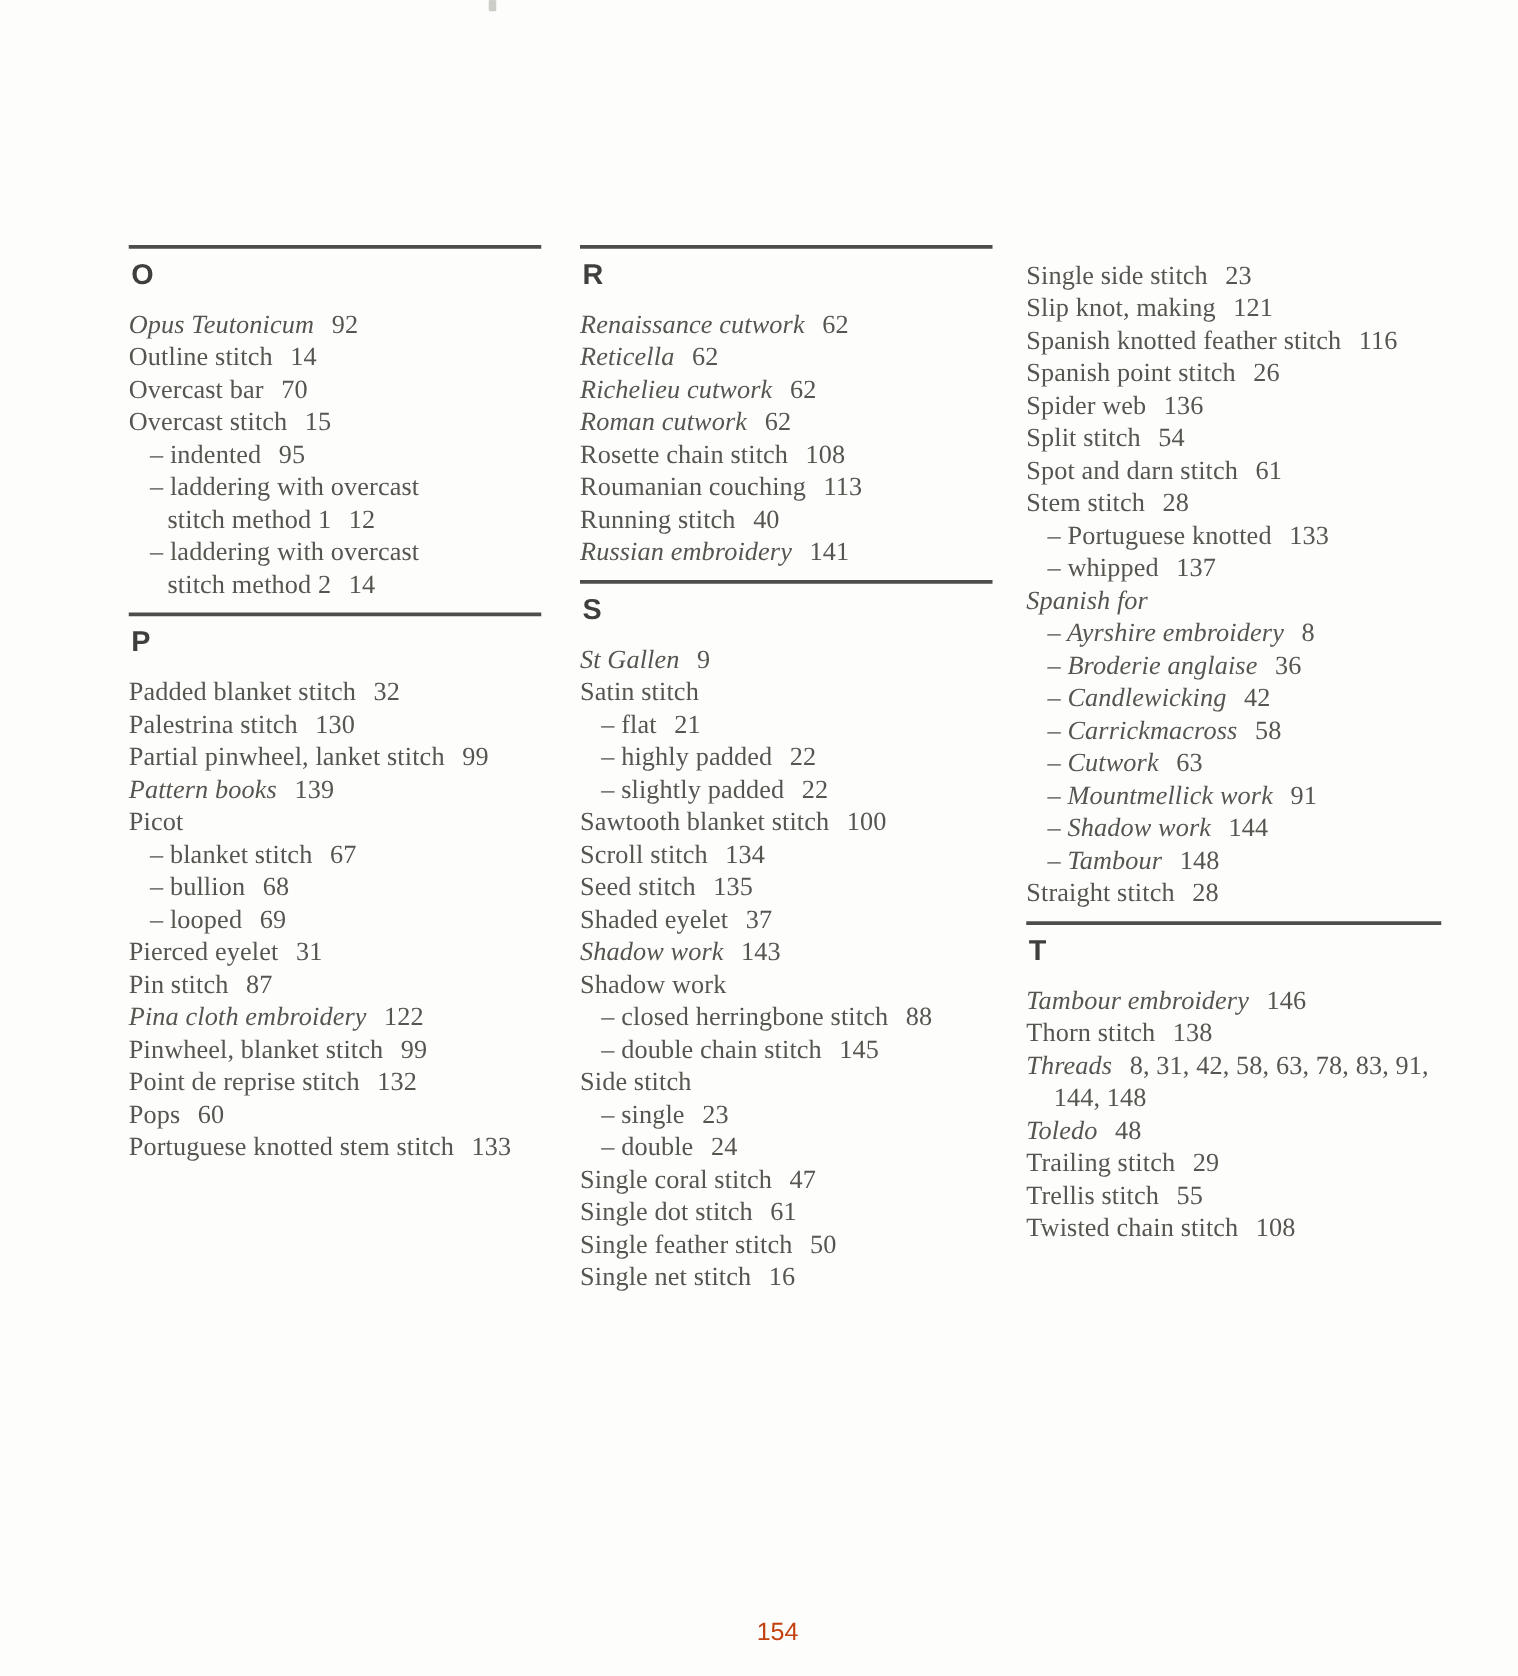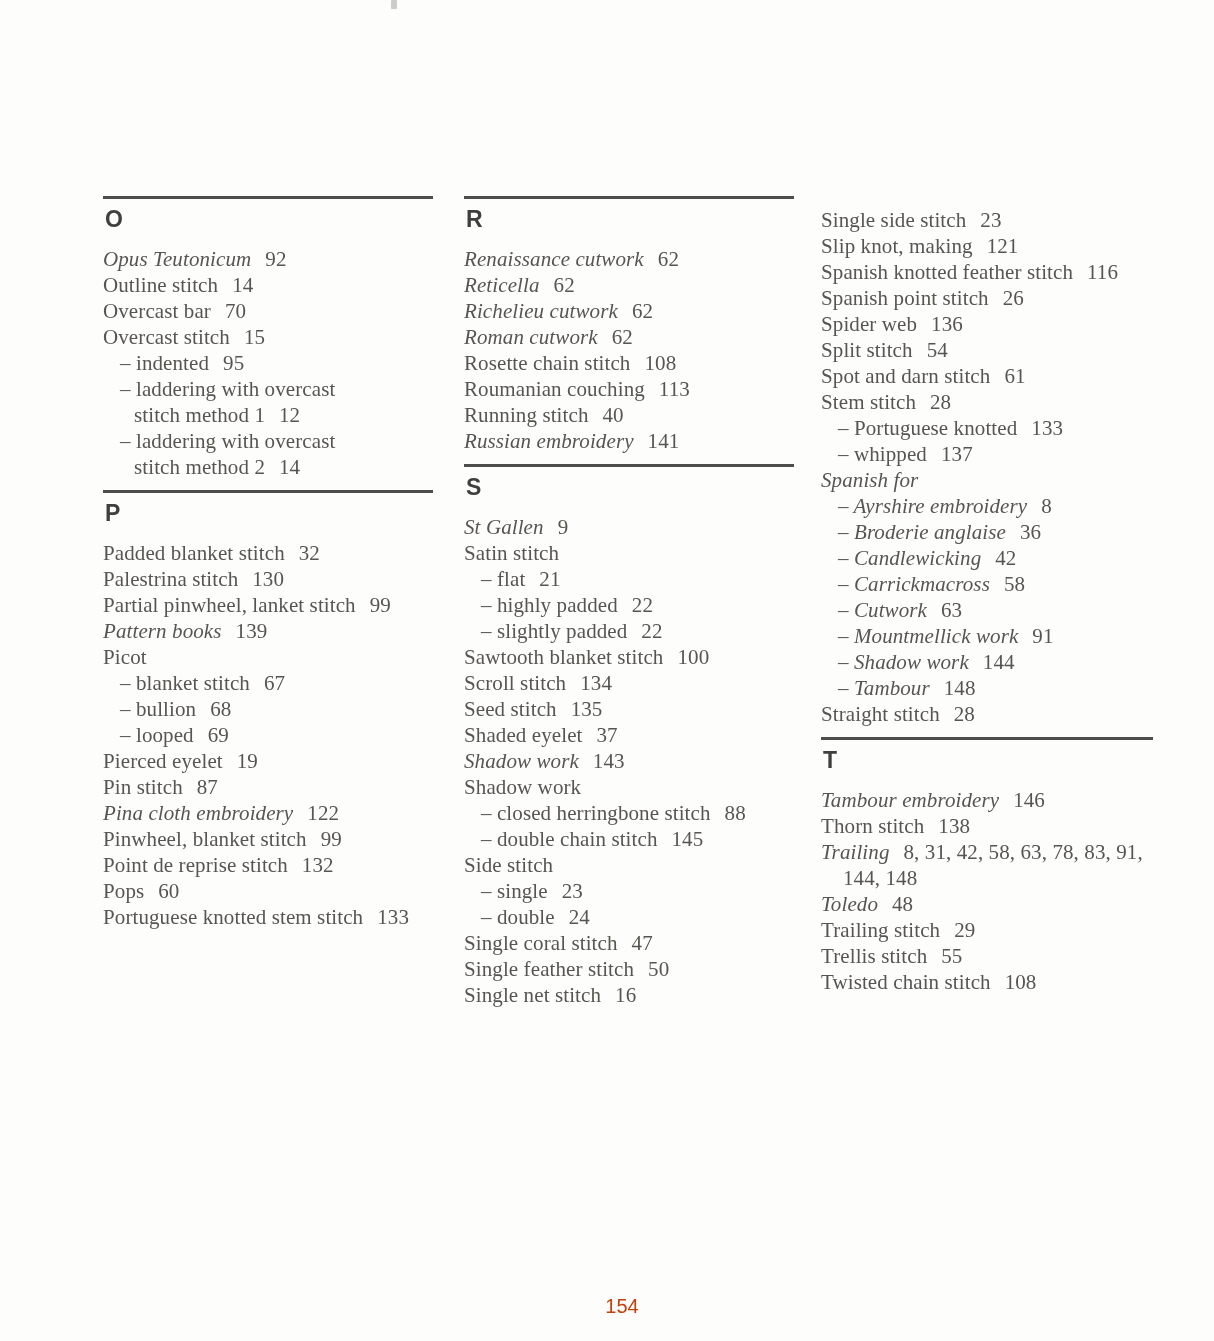--- a/index.html
+++ b/index.html
@@ -84,21 +84,21 @@
         <div class="letter">P</div>
         <div class="entries">
           <div class="entry indent-0"><span class="t">Padded blanket stitch</span><span class="pg">32</span></div>
           <div class="entry indent-0"><span class="t">Palestrina stitch</span><span class="pg">130</span></div>
           <div class="entry indent-0"><span class="t">Partial pinwheel, lanket stitch</span><span class="pg">99</span></div>
           <div class="entry indent-0"><span class="t it">Pattern books</span><span class="pg">139</span></div>
           <div class="entry indent-0"><span class="t">Picot</span></div>
           <div class="entry indent-1"><span class="t">– blanket stitch</span><span class="pg">67</span></div>
           <div class="entry indent-1"><span class="t">– bullion</span><span class="pg">68</span></div>
           <div class="entry indent-1"><span class="t">– looped</span><span class="pg">69</span></div>
-          <div class="entry indent-0"><span class="t">Pierced eyelet</span><span class="pg">19</span></div>
+          <div class="entry indent-0"><span class="t">Pierced eyelet</span><span class="pg">31</span></div>
           <div class="entry indent-0"><span class="t">Pin stitch</span><span class="pg">87</span></div>
           <div class="entry indent-0"><span class="t it">Pina cloth embroidery</span><span class="pg">122</span></div>
           <div class="entry indent-0"><span class="t">Pinwheel, blanket stitch</span><span class="pg">99</span></div>
           <div class="entry indent-0"><span class="t">Point de reprise stitch</span><span class="pg">132</span></div>
           <div class="entry indent-0"><span class="t">Pops</span><span class="pg">60</span></div>
           <div class="entry indent-0"><span class="t">Portuguese knotted stem stitch</span><span class="pg">133</span></div>
         </div>
       </div>
     </div>
   <div class="col" id="col-1">
@@ -130,20 +130,21 @@
           <div class="entry indent-0"><span class="t">Seed stitch</span><span class="pg">135</span></div>
           <div class="entry indent-0"><span class="t">Shaded eyelet</span><span class="pg">37</span></div>
           <div class="entry indent-0"><span class="t it">Shadow work</span><span class="pg">143</span></div>
           <div class="entry indent-0"><span class="t">Shadow work</span></div>
           <div class="entry indent-1"><span class="t">– closed herringbone stitch</span><span class="pg">88</span></div>
           <div class="entry indent-1"><span class="t">– double chain stitch</span><span class="pg">145</span></div>
           <div class="entry indent-0"><span class="t">Side stitch</span></div>
           <div class="entry indent-1"><span class="t">– single</span><span class="pg">23</span></div>
           <div class="entry indent-1"><span class="t">– double</span><span class="pg">24</span></div>
           <div class="entry indent-0"><span class="t">Single coral stitch</span><span class="pg">47</span></div>
+          <div class="entry indent-0"><span class="t">Single dot stitch</span><span class="pg">61</span></div>
           <div class="entry indent-0"><span class="t">Single feather stitch</span><span class="pg">50</span></div>
           <div class="entry indent-0"><span class="t">Single net stitch</span><span class="pg">16</span></div>
         </div>
       </div>
     </div>
   <div class="col" id="col-2">
       <div class="sec">
         <div class="entries">
           <div class="entry indent-0"><span class="t">Single side stitch</span><span class="pg">23</span></div>
           <div class="entry indent-0"><span class="t">Slip knot, making</span><span class="pg">121</span></div>
@@ -166,21 +167,21 @@
           <div class="entry indent-1"><span class="t it">– Tambour</span><span class="pg">148</span></div>
           <div class="entry indent-0"><span class="t">Straight stitch</span><span class="pg">28</span></div>
         </div>
       </div>
       <div class="sec">
         <div class="rule"></div>
         <div class="letter">T</div>
         <div class="entries">
           <div class="entry indent-0"><span class="t it">Tambour embroidery</span><span class="pg">146</span></div>
           <div class="entry indent-0"><span class="t">Thorn stitch</span><span class="pg">138</span></div>
-          <div class="entry indent-0"><span class="t it">Trailing</span><span class="pg">8, 31, 42, 58, 63, 78, 83, 91,</span></div>
+          <div class="entry indent-0"><span class="t it">Threads</span><span class="pg">8, 31, 42, 58, 63, 78, 83, 91,</span></div>
           <div class="entry indent-3"><span class="t">144, 148</span></div>
           <div class="entry indent-0"><span class="t it">Toledo</span><span class="pg">48</span></div>
           <div class="entry indent-0"><span class="t">Trailing stitch</span><span class="pg">29</span></div>
           <div class="entry indent-0"><span class="t">Trellis stitch</span><span class="pg">55</span></div>
           <div class="entry indent-0"><span class="t">Twisted chain stitch</span><span class="pg">108</span></div>
         </div>
       </div>
     </div>
   <div class="folio">154</div>
 </div>

